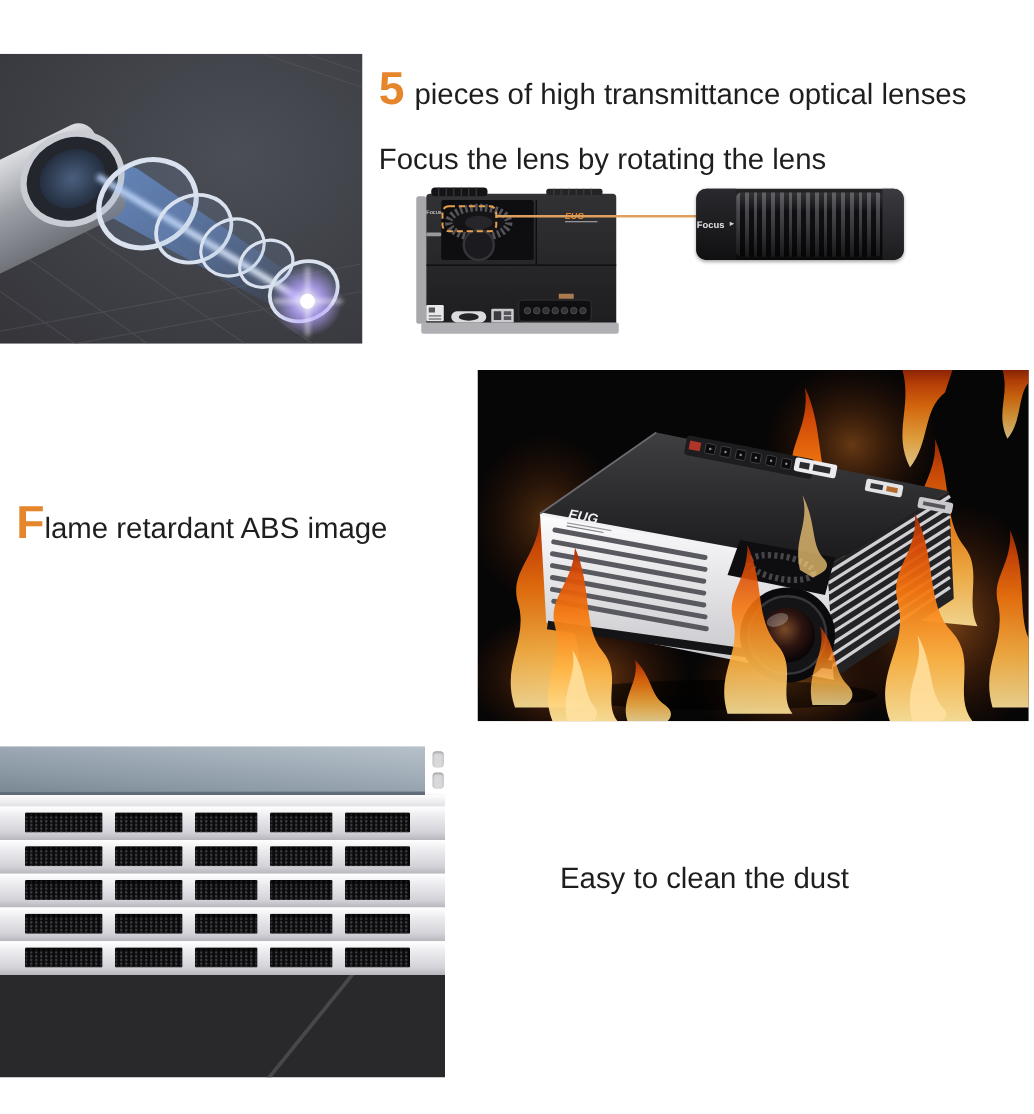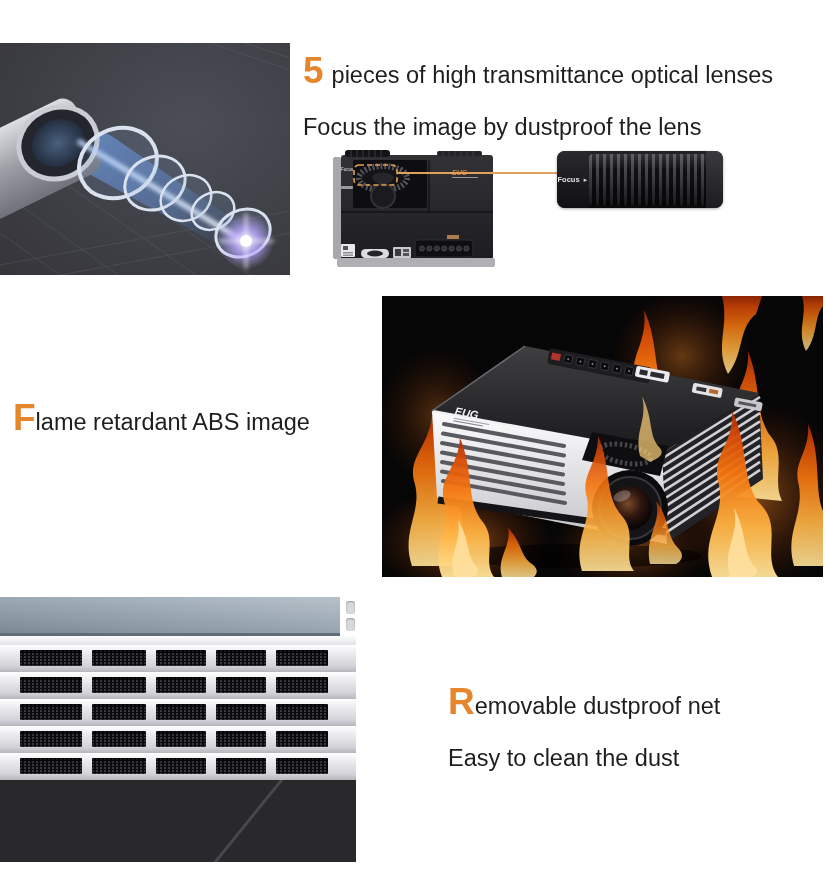--- a/index.html
+++ b/index.html
@@ -108,21 +108,21 @@
     <path d="M246,170 L246,226"></path>
       <path d="M218,198 L274,198"></path>
   </g>
   <circle cx="246" cy="198" r="6" fill="#ffffff"></circle>
 </svg>
 
 <div class="feature" style="left:303px;top:45px">
   <div>
     <span class="big with-gap">5</span><span>pieces of high transmittance optical lenses</span>
   </div>
-  <div>Focus the image by dustproof the lens</div>
+  <div>Focus the lens by rotating the lens</div>
 </div>
 
 <svg class="abs" style="left:317px;top:148px" width="185" height="124" viewBox="0 0 185 124">
   <defs>
     <linearGradient id="pbody" x1="0" y1="0" x2="0" y2="1">
       <stop offset="0" stop-color="#323234"></stop>
         <stop offset="1" stop-color="#1d1d1f"></stop>
     </linearGradient>
   </defs>
   <rect x="16" y="9" width="8" height="102" rx="2" fill="#a8a8ac"></rect>
@@ -382,17 +382,14 @@
         <div class="vent-cell c4"></div>
         <div class="vent-cell c5"></div>
     </div>
   </div>
   <div class="g-bottom">
     <div class="g-seam"></div>
   </div>
 </div>
 
 <div class="feature" style="left:448px;top:676px">
-  <div>
-    <span class="big">R</span><span>emovable dustproof net</span>
-  </div>
   <div>Easy to clean the dust</div>
 </div>
 
 </body></html>

